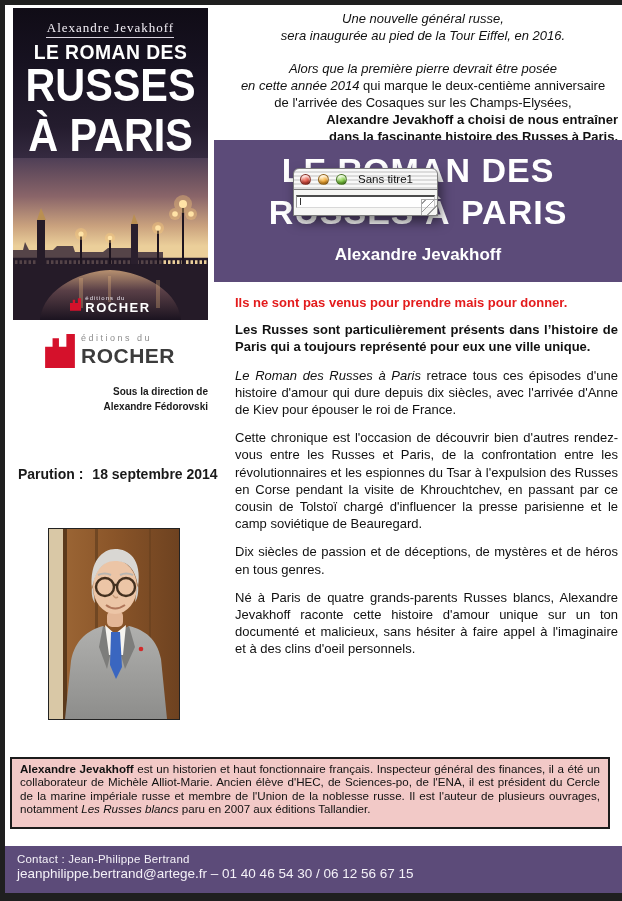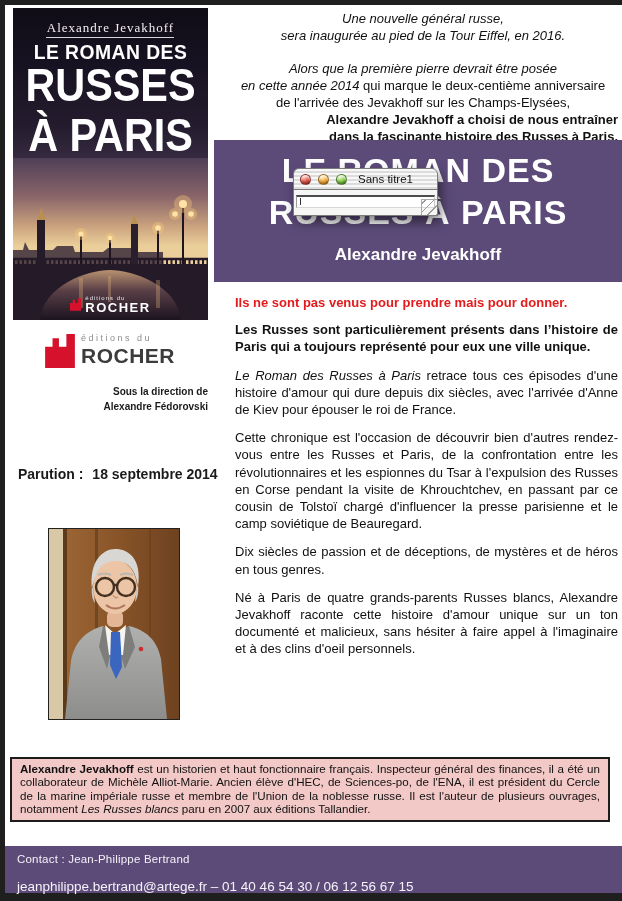--- a/index.html
+++ b/index.html
@@ -69,27 +69,27 @@
   .rocher-txt{display:flex;flex-direction:column;line-height:1;}
   .rocher-small{font-size:9px;color:#8d8d8d;letter-spacing:2.5px;margin-bottom:2px;}
   .rocher-name{font-size:21px;font-weight:bold;color:#3c3c3c;letter-spacing:.5px;}
   .direction{left:13px;top:384px;width:195px;text-align:right;font-weight:bold;font-size:10px;line-height:15px;}
   .parution{left:18px;top:466px;font-weight:bold;font-size:14px;}
   .parution span{margin-right:9px;}
   .photo{left:48px;top:528px;width:130px;height:190px;border:1px solid #222;}
 
   
   .bio{left:10px;top:757px;width:600px;box-sizing:border-box;background:#f2c9c7;border:2px solid #1c1c1c;
-       padding:3px 8px 5px 8px;font-size:11.6px;line-height:13.3px;text-align:justify;color:#111;}
+       padding:3px 8px 12px 8px;font-size:11.6px;line-height:13.3px;text-align:justify;color:#111;}
 
   
   .footer{left:5px;top:846px;width:617px;height:47px;background:#5c4b79;color:#f4f1f8;box-sizing:border-box;
           padding:7px 0 0 12px;}
   .footer-contact{font-size:11.5px;font-weight:normal;letter-spacing:.2px;}
-  .footer-details{font-size:13.5px;margin-top:14px;}
+  .footer-details{font-size:13.5px;margin-top:1px;}
 </style>
 </head>
 <body>
 
 <div class="page">
 
   <div class="abs bar bar-top"></div>
   <div class="abs bar bar-left"></div>
   <div class="abs bar bar-bottom"></div>
 
@@ -173,21 +173,21 @@
       </div>
     </div>
   </div>
 
   <div class="abs intro">
     <div class="it">Une nouvelle général russe,</div>
     <div class="it">sera inaugurée au pied de la Tour Eiffel, en 2016.</div>
     <div class="gap"></div>
     <div class="it">Alors que la première pierre devrait être posée</div>
     <div><span class="it">en cette année 2014 </span><span>qui marque le deux-centième anniversaire</span></div>
-    <div>de l'arrivée des Jevakhoff sur les Champs-Elysées,</div>
+    <div>de l'arrivée des Cosaques sur les Champs-Elysées,</div>
     <div class="b">Alexandre Jevakhoff  a choisi de nous entraîner</div>
     <div class="b">dans la fascinante histoire des Russes à Paris.</div>
   </div>
 
   <div class="abs banner">
     <div class="banner-title">
       <div>LE ROMAN DES</div>
       <div>RUSSES À PARIS</div>
     </div>
     <div class="banner-author">Alexandre Jevakhoff</div>

